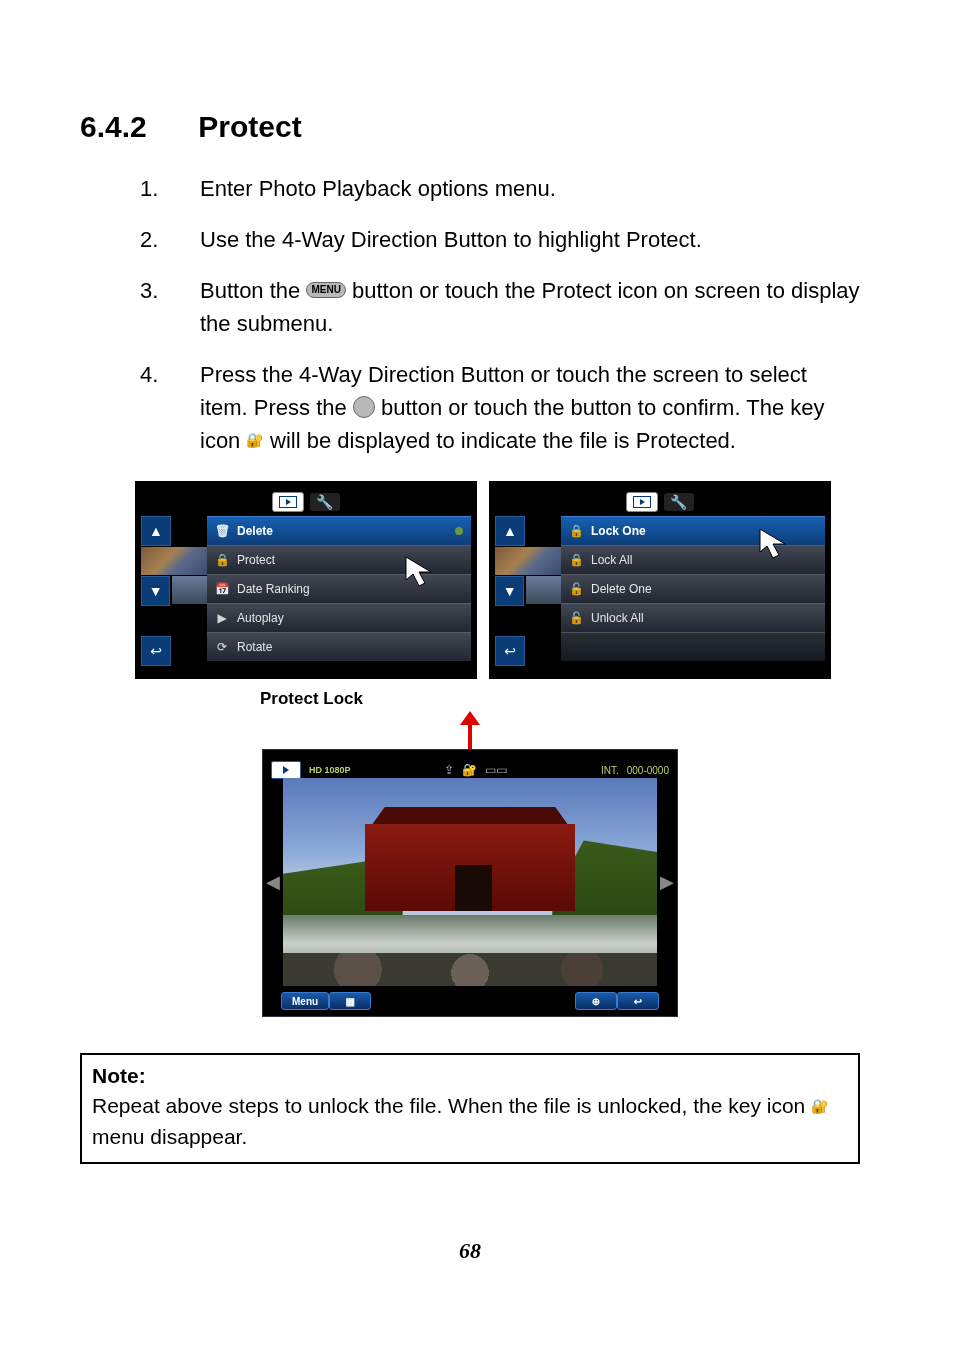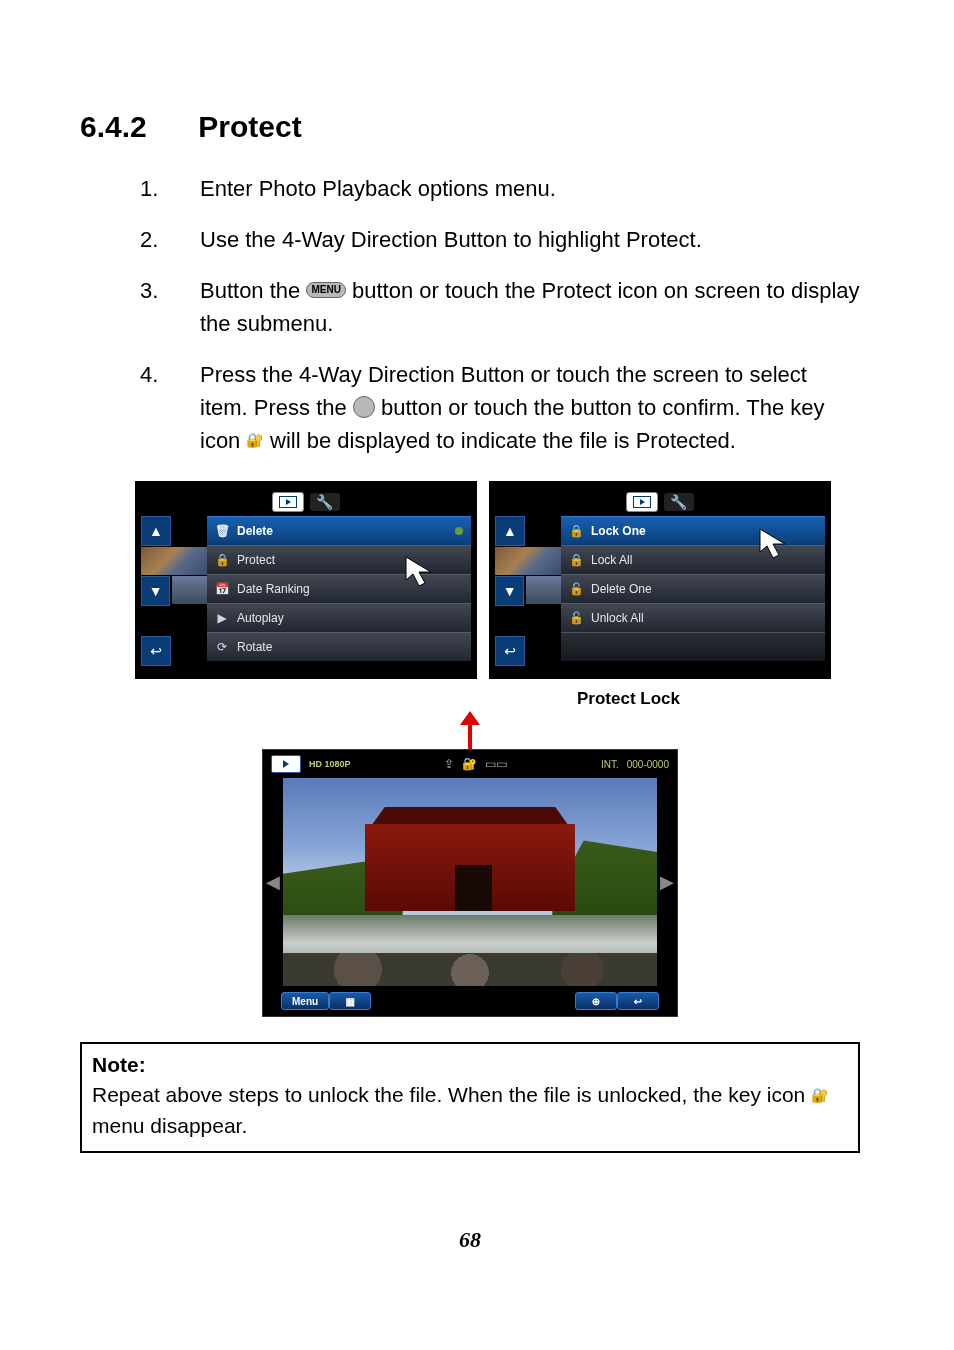--- a/index.html
+++ b/index.html
@@ -200,21 +200,21 @@
     width: 40px;
     height: 40px;
     pointer-events: none;
   }
   .cursor svg { width: 100%; height: 100%; }
 
   
   .playback-wrap {
     margin: 8px auto 16px auto;
     width: 420px;
-    text-align: right;
+    text-align: left;
   }
   .protect-lock-label {
     font-weight: bold;
     font-size: 17px;
     margin-bottom: 2px;
   }
   .red-arrow-shape {
     position: relative;
     height: 38px;
     width: 20px;
@@ -243,21 +243,21 @@
     margin: 0 auto;
     position: relative;
     border: 1px solid #333;
     box-sizing: border-box;
   }
   .pb-top {
     height: 24px;
     display: flex;
     align-items: center;
     justify-content: space-between;
-    padding: 2px 8px 0 8px;
+    padding: 8px 8px 0 8px;
     font-size: 10px;
     color: #b8d070;
   }
   .pb-top-left, .pb-top-mid, .pb-top-right {
     display: flex;
     align-items: center;
     gap: 8px;
   }
   .pb-badge {
     background: #0a3d78;
@@ -348,21 +348,21 @@
     justify-content:center;
     padding: 0 10px;
     min-width: 36px;
     box-sizing:border-box;
   }
   .pb-btn.icon-only { min-width: 42px; padding:0; }
   .pb-bottom-gap { flex:1; }
 
   .note-box {
     border: 2px solid #000;
-    margin: 25px 0 0 0;
+    margin: 36px 0 0 0;
     padding: 6px 10px 10px 10px;
     font-size: 21px;
     line-height: 1.45;
   }
   .note-box .note-head {
     font-weight: bold;
   }
   .page-number {
     text-align: center;
     font-family: "Times New Roman", Times, serif;

